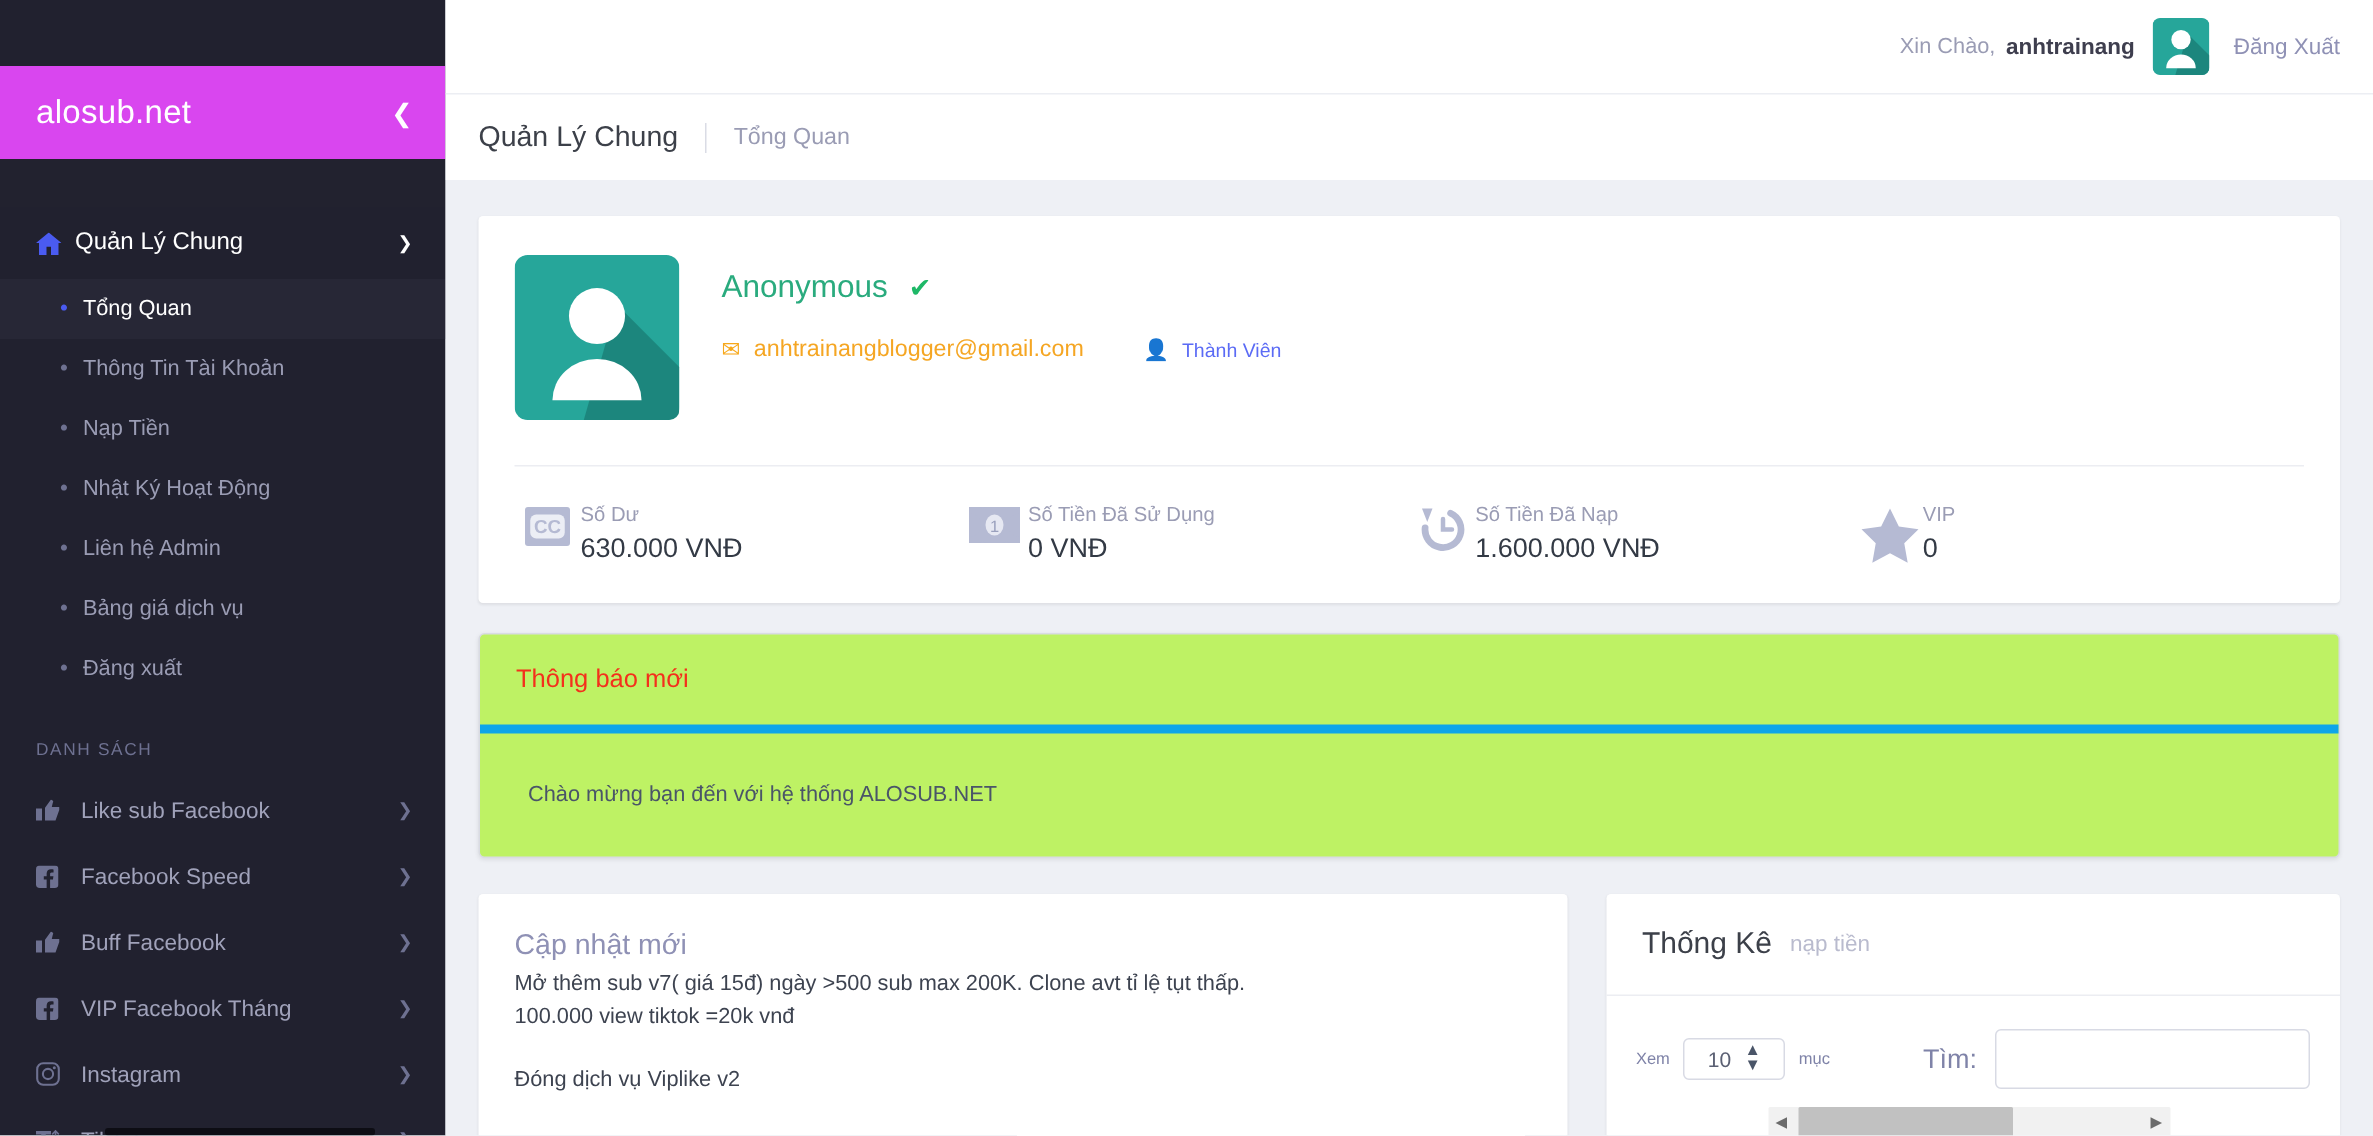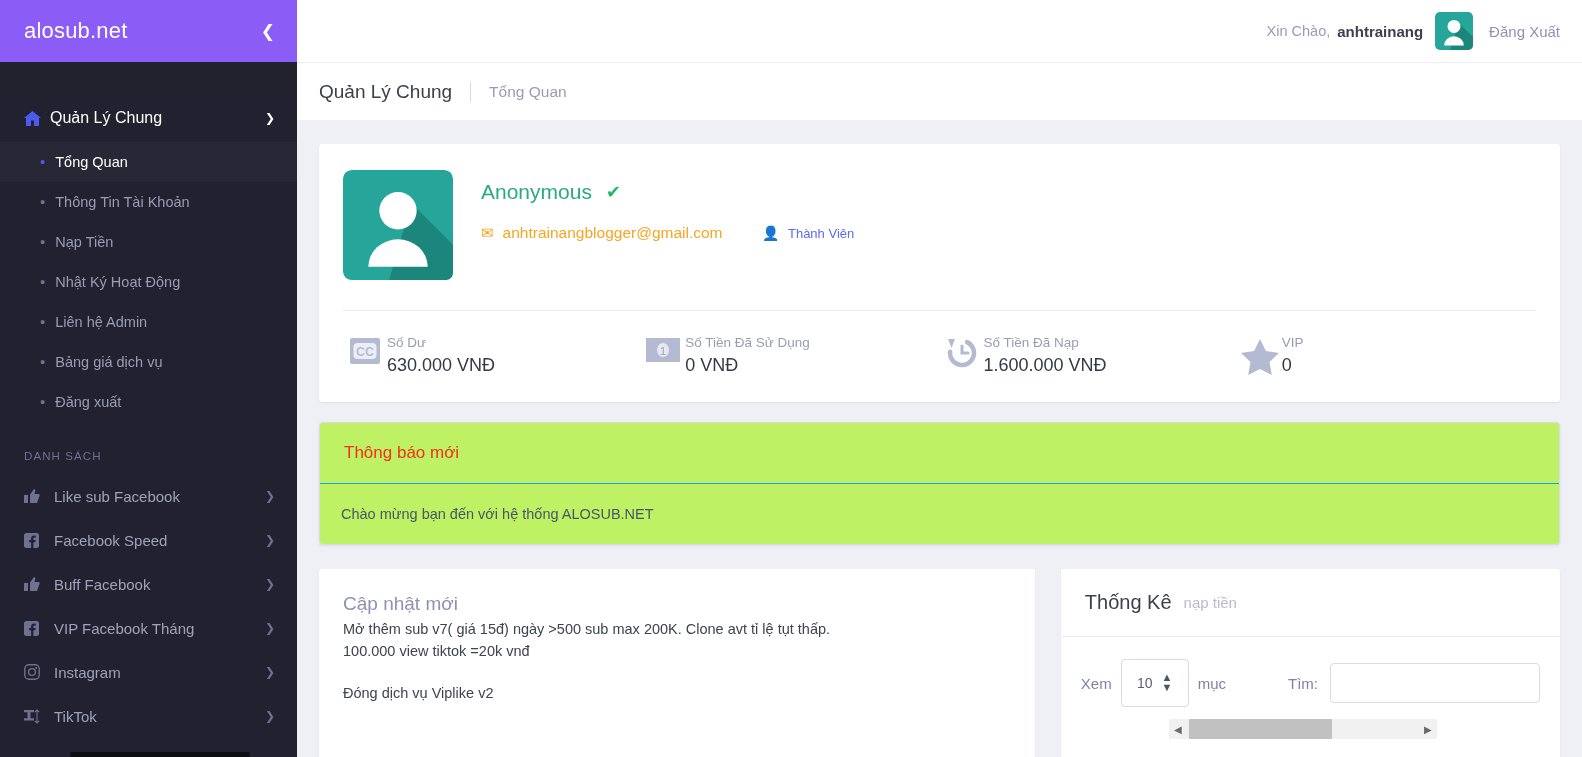--- a/index.html
+++ b/index.html
@@ -11,23 +11,24 @@
   }
   #app { display: flex; width: 1582px; height: 757px; position: relative; }
 
   
   #sidebar {
     width: 297px; min-width: 297px; height: 757px;
     background: #21212f;
     position: relative; overflow: hidden;
   }
   .brand-bar {
-    height: 62px; background: #8b5cf6;
+    height: 62px; background: #d946ef;
     display: flex; align-items: center; justify-content: space-between;
     padding: 0 22px 0 24px;
+    margin-top: 44px;
   }
   .brand-title { color: #ffffff; font-size: 22px; letter-spacing: .2px; }
   .brand-collapse { color: #ffffff; font-size: 17px; line-height: 1; cursor: pointer; }
 
   .side-gap { height: 32px; background: #22222f; }
 
   .nav-group-head {
     height: 48px; display: flex; align-items: center;
     padding: 0 22px 0 24px; background: #21212f; cursor: pointer;
   }
@@ -126,50 +127,50 @@
   .stat-val { color: #333a45; font-size: 18px; margin-top: 5px; }
 
   
   .notify-card {
     margin-top: 20px; border: 1px solid #d9dbe3;
     border-radius: 4px; background: #bef264;
     box-shadow: 0 1px 3px rgba(0,0,0,.08);
   }
   .notify-head { padding: 20px 24px; }
   .notify-title { color: #f4301c; font-size: 17px; }
-  .notify-body { border-top: 1px solid #0ea5e9; padding: 21px; }
+  .notify-body { border-top: 6px solid #0ea5e9; padding: 32px; }
   .notify-text { color: #4a5568; font-size: 14.5px; }
 
   
   .bottom-row { display: flex; margin-top: 24px; gap: 26px; }
   .updates-card { width: 804px; padding: 24px; min-height: 200px; }
   .updates-title { color: #8f91b5; font-size: 19px; }
   .upd-line1 { margin-top: 20px; }
   .upd-strong { color: #1d8f3f; font-size: 14.5px; font-weight: bold; }
   .upd-time { color: #4a5568; font-size: 12.5px; margin-left: 8px; }
   .upd-p { color: #3d4350; font-size: 14.5px; margin-top: 6px; }
   .upd-next { color: #3d4350; font-size: 14.5px; margin-top: 26px; }
 
   .stats-card { flex: 1; min-height: 200px; }
   .stats-head { padding: 22px 24px; display: flex; align-items: center; }
   .stats-title { color: #3c4049; font-size: 20px; }
   .stats-sub { color: #b9bbce; font-size: 15px; margin-left: 12px; }
   .stats-body { border-top: 1px solid #ecedf2; padding: 22px 20px 0 20px; }
   .ctrl-row { display: flex; align-items: center; }
-  .ctrl-lab { color: #7f83a8; font-size: 15px; }
+  .ctrl-lab { color: #7f83a8; font-size: 11px; }
   .len-select {
-    margin: 0 9px; width: 68px; height: 48px;
+    margin: 0 9px; width: 68px; height: 28px;
     border: 1px solid #d8dae4; border-radius: 4px;
     background: #fff; color: #5b6073; font-size: 14px;
     display: flex; align-items: center; justify-content: center;
     cursor: pointer;
   }
   .len-select .updown { margin-left: 9px; font-size: 11px; color: #4a5568; line-height: .9; }
   .search-wrap { display: flex; align-items: center; margin-left: 62px; }
-  .search-lab { color: #7f83a8; font-size: 15px; margin-right: 12px; }
+  .search-lab { color: #7f83a8; font-size: 18px; margin-right: 12px; }
   .search-input {
     width: 210px; height: 40px; border: 1px solid #d8dae4;
     border-radius: 4px; background: #fff; outline: none;
     padding: 0 10px; font-family: "Liberation Sans", sans-serif; font-size: 14px;
   }
   .hscroll {
     margin: 12px 0 0 88px; width: 268px; height: 20px;
     background: #f1f1f1; display: flex; align-items: center;
     border-radius: 1px;
   }

